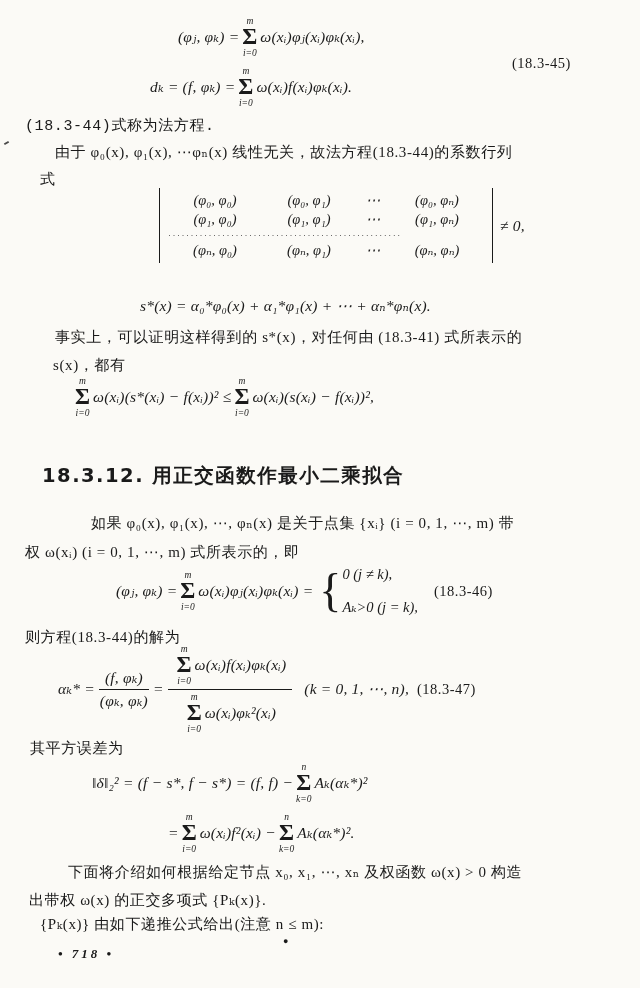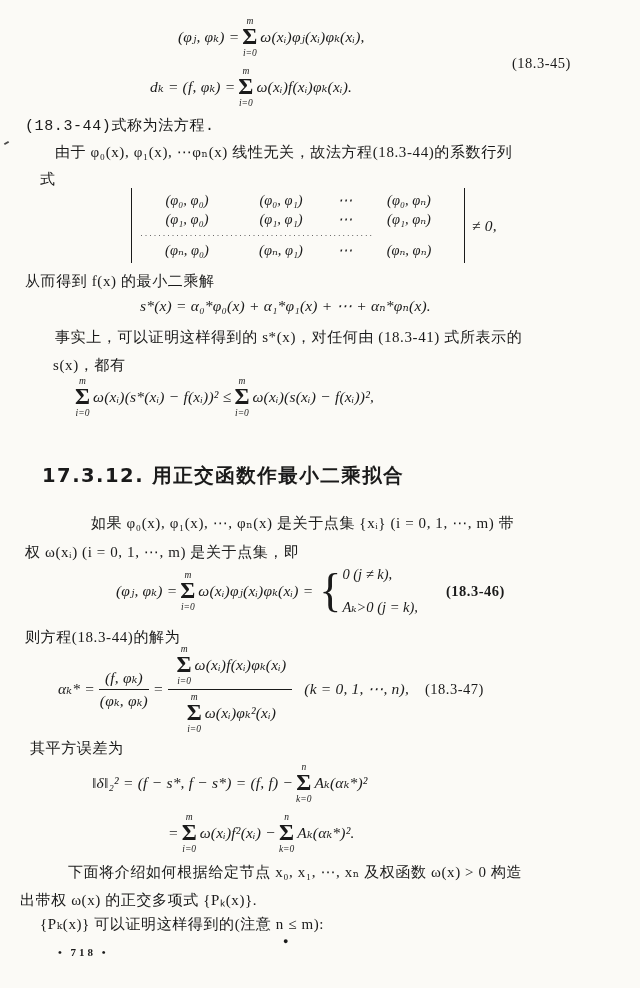--- a/index.html
+++ b/index.html
@@ -13,30 +13,30 @@
   .blk{position:absolute;}
   .row{display:flex;align-items:center;}
   .cn{font-size:15px;letter-spacing:0.6px;line-height:1.55;white-space:nowrap;}
   .m{font-style:italic;font-size:15.5px;white-space:nowrap;letter-spacing:0.2px;}
   .sum{display:inline-flex;flex-direction:column;align-items:center;line-height:1;margin:0 3px;flex:none;}
   .sum .lim{font-size:9.5px;font-style:italic;line-height:1.1;}
   .sum .sig{font-size:23px;font-weight:bold;line-height:0.95;font-style:normal;}
   .frac{display:inline-flex;flex-direction:column;align-items:center;margin:0 4px;flex:none;}
   .frac .fnum{border-bottom:1.5px solid #1a1a1a;padding:0 6px 2px;display:flex;align-items:center;justify-content:center;}
   .frac .fden{padding-top:2px;display:flex;align-items:center;justify-content:center;}
-  .det{display:flex;flex-direction:column;gap:2px;border-left:1.6px solid #1a1a1a;border-right:1.6px solid #1a1a1a;padding:4px 8px;}
+  .det{display:flex;flex-direction:column;gap:2px;border-left:1.6px solid #1a1a1a;border-right:1.6px solid #1a1a1a;padding:4px 8px;margin-left:28px;}
   .drow{display:flex;align-items:center;}
   .dcell{width:94px;text-align:center;font-style:italic;font-size:14.5px;white-space:nowrap;}
   .dcell.dots{width:34px;}
   .dotline{width:316px;overflow:hidden;white-space:nowrap;font-size:9px;letter-spacing:1.5px;font-style:normal;text-align:left;}
   .cases{display:flex;flex-direction:column;gap:16px;font-size:14.5px;font-style:italic;white-space:nowrap;}
   .brace{font-size:46px;font-weight:400;line-height:0.85;margin:0 1px 0 6px;flex:none;}
   .eqnum{font-size:14.5px;font-style:normal;white-space:nowrap;letter-spacing:0.5px;}
   .h1{font-family:"DejaVu Sans","Liberation Sans",sans-serif;font-weight:900;font-size:19.5px;letter-spacing:1.5px;white-space:nowrap;}
-  .footer{font-size:11px;letter-spacing:3px;font-weight:bold;}
+  .footer{font-size:13px;letter-spacing:3px;font-weight:bold;font-style:italic;}
   .straydot{font-size:9px;}
   .margin-mark{width:5px;height:2px;background:#4a4a4a;transform:rotate(-30deg);}
 </style>
 </head>
 <body>
 
 <div class="page">
 
   <div class="blk row" style="top:16px;left:178px;">
     <span class="m">(φⱼ, φₖ) =</span>
@@ -87,21 +87,20 @@
       <div class="drow">
         <span class="dcell">(φₙ, φ₀)</span>
         <span class="dcell">(φₙ, φ₁)</span>
         <span class="dcell dots">⋯</span>
         <span class="dcell">(φₙ, φₙ)</span>
       </div>
     </div>
     <span class="m" style="margin-left:7px;">≠ 0,</span>
   </div>
 
-  <div class="blk cn" style="top:270px;left:25px;">从而得到 f(x) 的最小二乘解</div>
 
   <div class="blk m" style="top:297px;left:140px;">s*(x) = α₀*φ₀(x) + α₁*φ₁(x) + ⋯ + αₙ*φₙ(x).</div>
 
   <div class="blk cn" style="top:326px;left:55px;">事实上，可以证明这样得到的 s*(x)，对任何由 (18.3-41) 式所表示的</div>
   <div class="blk cn" style="top:354px;left:25px;margin-left:28px;">s(x)，都有</div>
 
   <div class="blk row" style="top:376px;left:72px;">
     <span class="sum">
       <span class="lim">m</span>
       <span class="sig">Σ</span>
@@ -110,39 +109,39 @@
     <span class="m">ω(xᵢ)(s*(xᵢ) − f(xᵢ))² ≤</span>
     <span class="sum">
       <span class="lim">m</span>
       <span class="sig">Σ</span>
       <span class="lim">i=0</span>
     </span>
     <span class="m">ω(xᵢ)(s(xᵢ) − f(xᵢ))²,</span>
   </div>
 
 
-  <div class="blk h1" style="top:462px;left:42px;">17.3.12. 用正交函数作最小二乘拟合</div>
+  <div class="blk h1" style="top:462px;left:42px;">18.3.12. 用正交函数作最小二乘拟合</div>
 
   <div class="blk cn" style="top:512px;left:55px;margin-left:36px;">如果 φ₀(x), φ₁(x), ⋯, φₙ(x) 是关于点集 {xᵢ} (i = 0, 1, ⋯, m) 带</div>
-  <div class="blk cn" style="top:541px;left:25px;">权 ω(xᵢ) (i = 0, 1, ⋯, m) 是关于点集，即</div>
+  <div class="blk cn" style="top:541px;left:25px;">权 ω(xᵢ) (i = 0, 1, ⋯, m) 式所表示的，即</div>
 
   <div class="blk row" style="top:566px;left:116px;">
     <span class="m">(φⱼ, φₖ) =</span>
     <span class="sum">
       <span class="lim">m</span>
       <span class="sig">Σ</span>
       <span class="lim">i=0</span>
     </span>
     <span class="m">ω(xᵢ)φⱼ(xᵢ)φₖ(xᵢ) =</span>
     <span class="brace">{</span>
     <span class="cases">
       <span>0 (j ≠ k),</span>
       <span>Aₖ&gt;0 (j = k),</span>
     </span>
-    <span class="eqnum" style="margin-left:28px;font-weight:bold;">(18.3-46)</span>
+    <span class="eqnum" style="margin-left:16px;">(18.3-46)</span>
   </div>
 
   <div class="blk cn" style="top:626px;left:25px;">则方程(18.3-44)的解为</div>
 
   <div class="blk row" style="top:644px;left:58px;">
     <span class="m">αₖ* =</span>
     <span class="frac">
       <span class="fnum m">(f, φₖ)</span>
       <span class="fden m">(φₖ, φₖ)</span>
     </span>
@@ -159,21 +158,21 @@
       <span class="fden">
         <span class="sum">
           <span class="lim">m</span>
           <span class="sig">Σ</span>
           <span class="lim">i=0</span>
         </span>
         <span class="m">ω(xᵢ)φₖ²(xᵢ)</span>
       </span>
     </span>
     <span class="m" style="margin-left:8px;">(k = 0, 1, ⋯, n),</span>
-    <span class="eqnum" style="margin-left:16px;">(18.3-47)</span>
+    <span class="eqnum" style="margin-left:8px;">(18.3-47)</span>
   </div>
 
   <div class="blk cn" style="top:737px;left:30px;">其平方误差为</div>
 
   <div class="blk row" style="top:762px;left:92px;">
     <span class="m">‖δ‖₂² = (f − s*, f − s*) = (f, f) −</span>
     <span class="sum">
       <span class="lim">n</span>
       <span class="sig">Σ</span>
       <span class="lim">k=0</span>
@@ -191,20 +190,20 @@
     <span class="m">ω(xᵢ)f²(xᵢ) −</span>
     <span class="sum">
       <span class="lim">n</span>
       <span class="sig">Σ</span>
       <span class="lim">k=0</span>
     </span>
     <span class="m">Aₖ(αₖ*)².</span>
   </div>
 
   <div class="blk cn" style="top:861px;left:68px;">下面将介绍如何根据给定节点 x₀, x₁, ⋯, xₙ 及权函数 ω(x) &gt; 0 构造</div>
-  <div class="blk cn" style="top:889px;left:20px;font-family:Liberation Serif, serif;">出带权 ω(x) 的正交多项式 {Pₖ(x)}.</div>
-  <div class="blk cn" style="top:913px;left:40px;">{Pₖ(x)} 可以证明这样得到的(注意 n ≤ m):</div>
+  <div class="blk cn" style="top:889px;left:29px;">出带权 ω(x) 的正交多项式 {Pₖ(x)}.</div>
+  <div class="blk cn" style="top:913px;left:40px;">{Pₖ(x)} 由如下递推公式给出(注意 n ≤ m):</div>
 
   <div class="blk straydot" style="top:936px;left:283px;">●</div>
 
   <div class="blk footer" style="top:946px;left:58px;">• 718 •</div>
 
 </div>
 
 </body></html>

